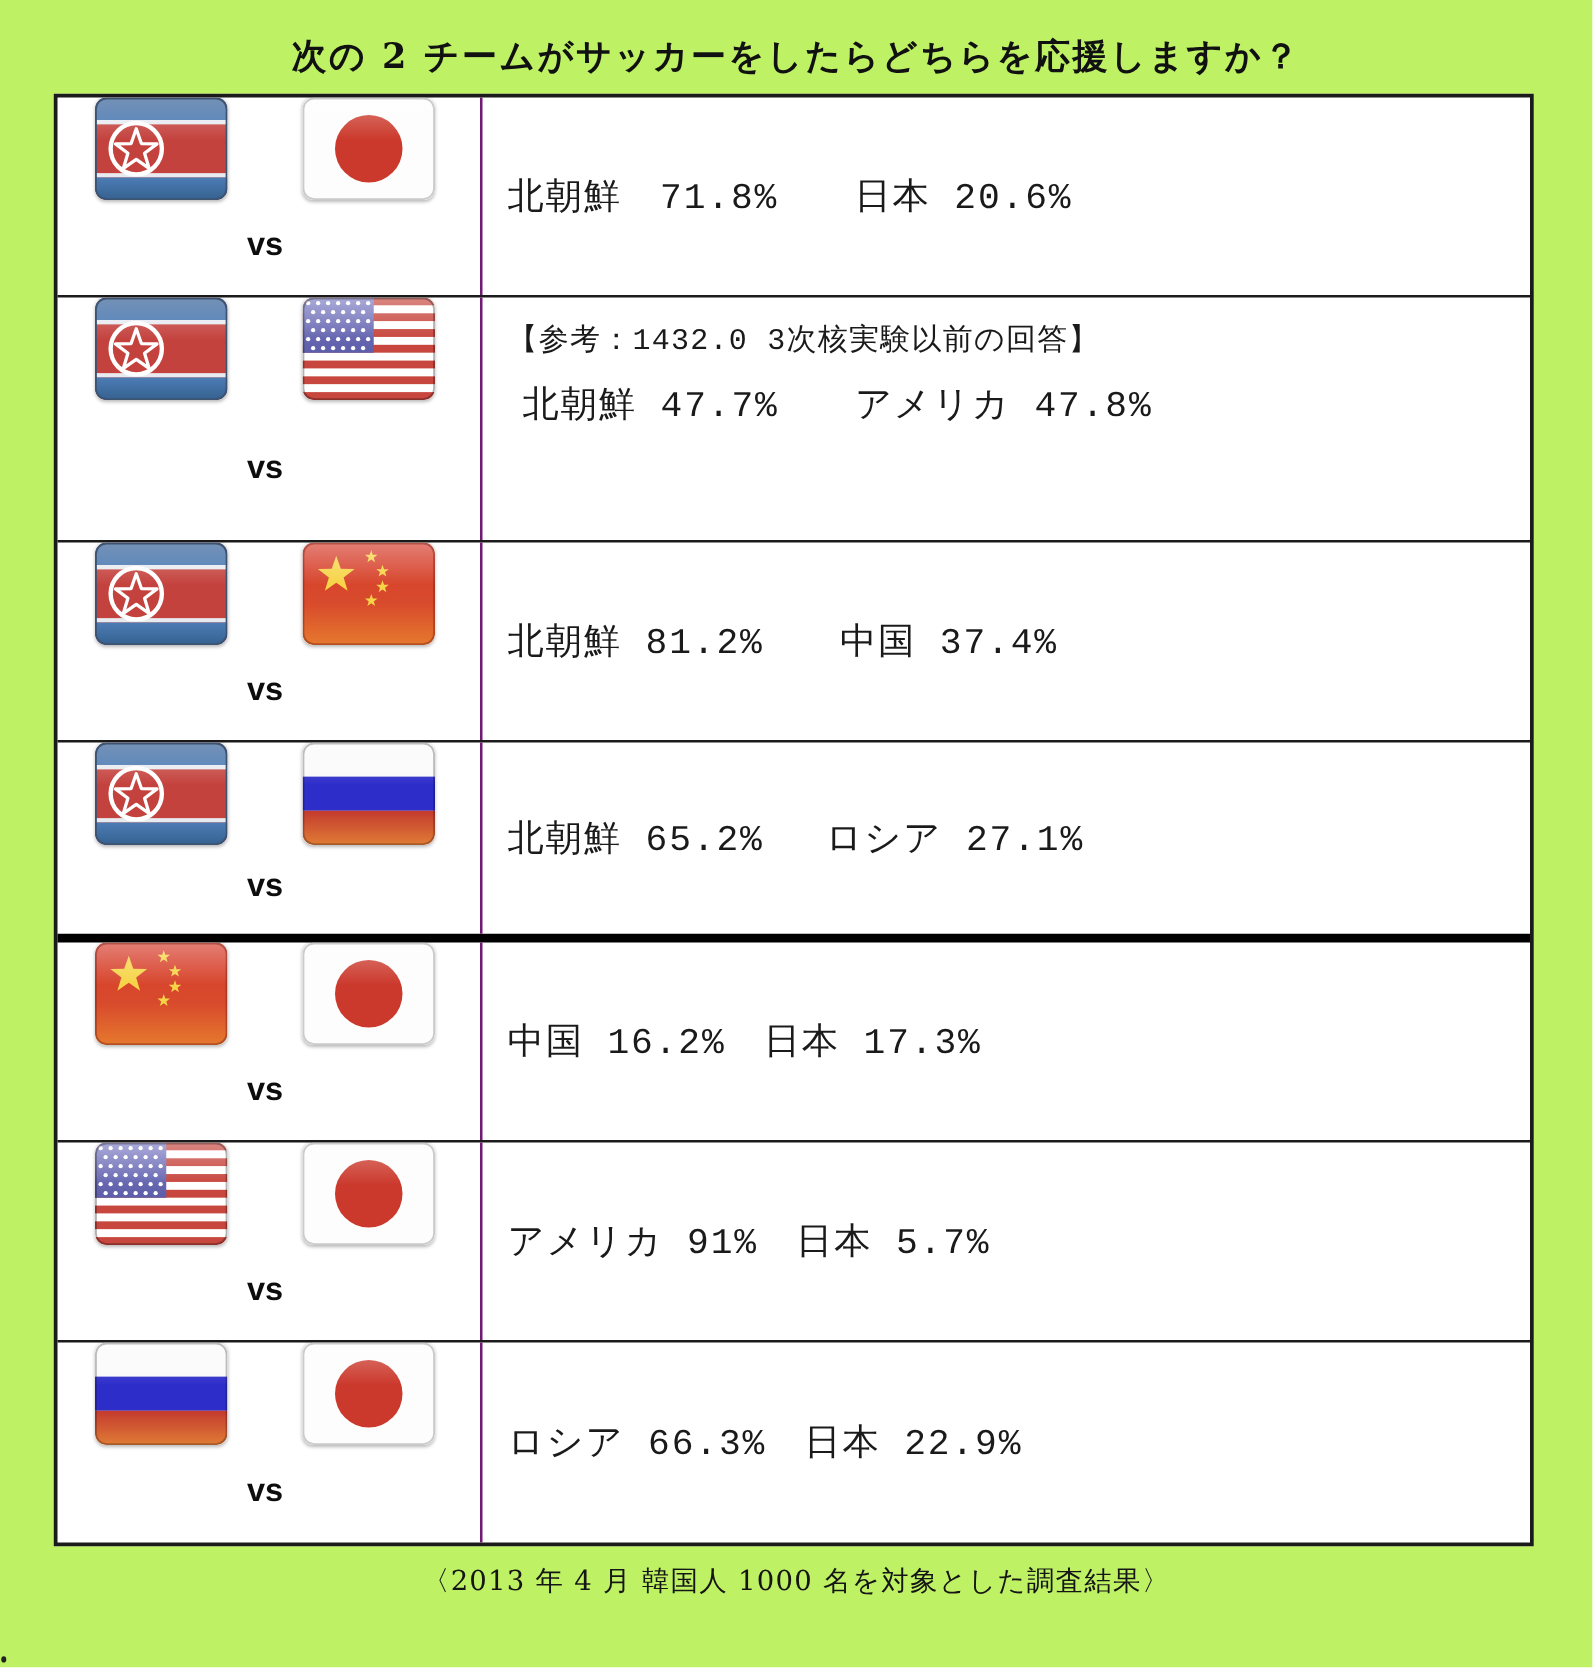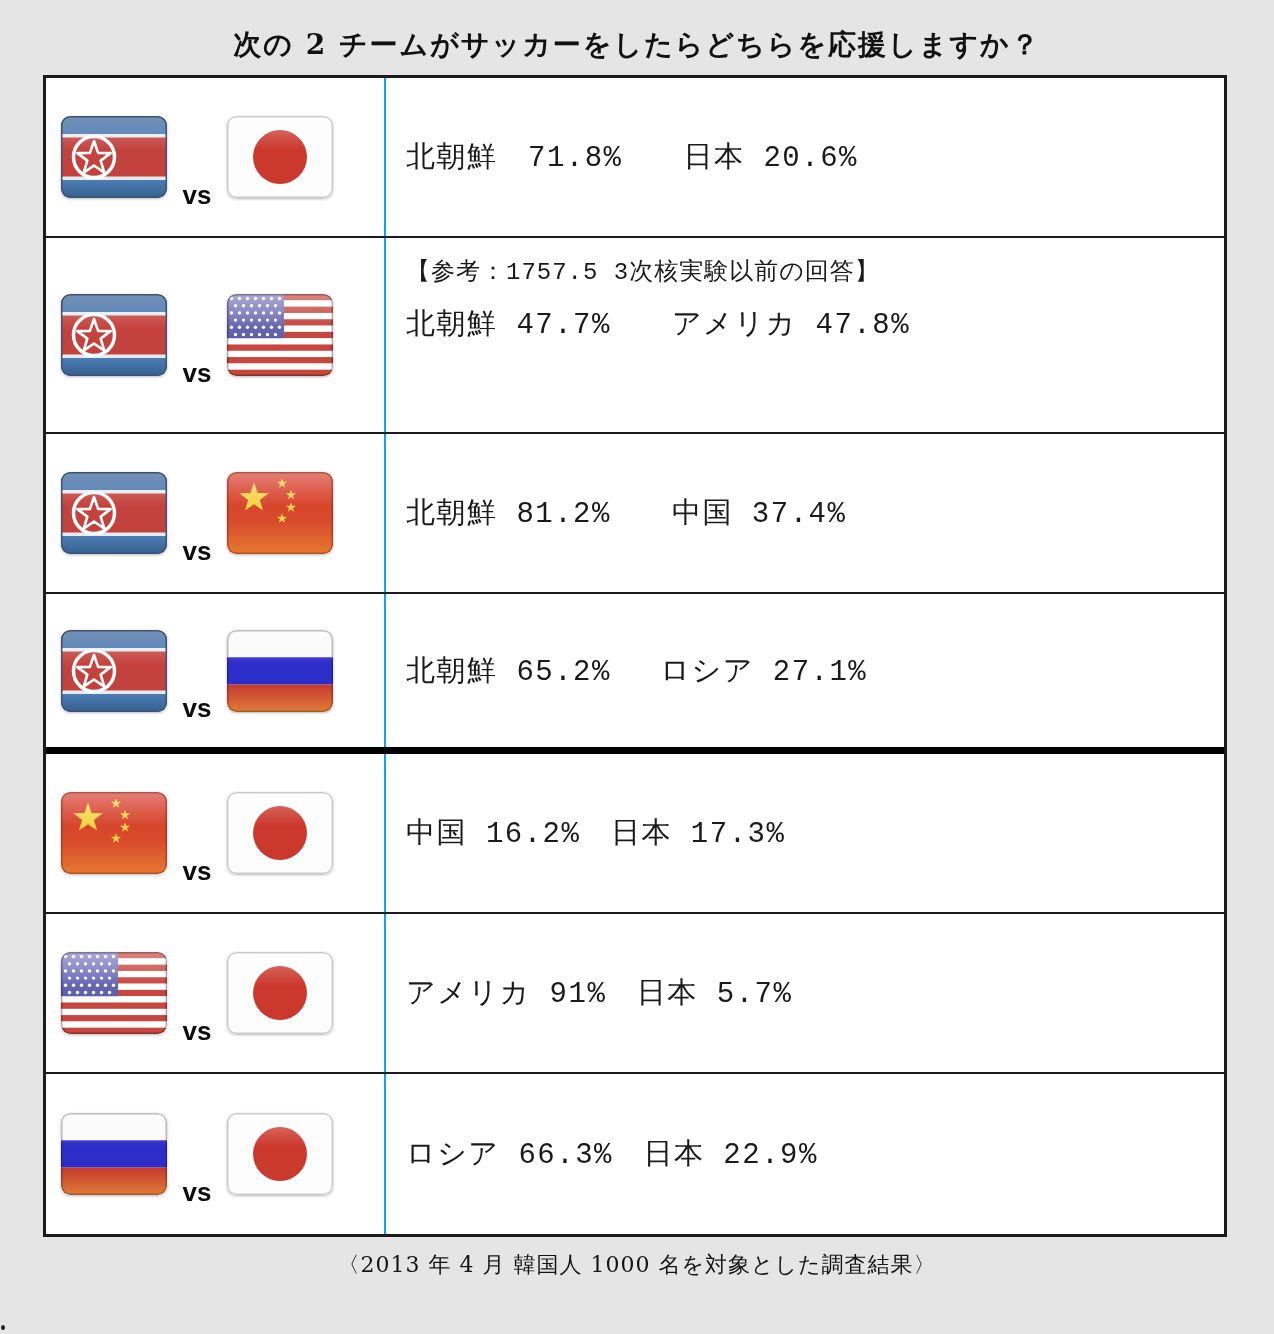--- a/index.html
+++ b/index.html
@@ -1,20 +1,20 @@
 <!DOCTYPE html>
 <html><head>
 <meta charset="utf-8">
 <style>
   * { margin:0; padding:0; box-sizing:border-box; }
   html,body { background:#ffffff; }
   .page {
     position:relative;
     width:1274px; height:1334px;
-    background:#e5e5e5;
+    background:#bef264;
     color:#1a1a1a;
     font-family:"DejaVu Serif","Liberation Serif",serif;
     overflow:hidden;
   }
   .title {
     position:absolute; top:26px; left:0; right:0;
     text-align:center;
     font-size:28px; font-weight:700; letter-spacing:2px;
     color:#111;
   }
@@ -26,23 +26,23 @@
   .row {
     display:flex;
     height:160px;
     border-bottom:2px solid #1b1b1b;
   }
   .row:last-child { border-bottom:none; }
   .row.section-end { border-bottom:7px solid #000; }
   .row.has-ref { height:196px; }
   .cell-left {
     width:340px; flex:0 0 340px;
-    border-right:2px solid #0ea5e9;
-    display:flex; align-items:center;
-    padding-left:15px;
+    border-right:2px solid #701a75;
+    display:flex; 
+    padding-left:30px;
   }
   .flag { display:inline-block; line-height:0; }
   .flag svg { display:block; border-radius:9px; box-shadow:0 1px 3px rgba(0,0,0,.28); }
   .vs {
     font-family:"Liberation Sans","DejaVu Sans",sans-serif;
     font-weight:700; font-size:26px; color:#0d0d0d;
     width:44px; margin:0 8px; text-align:center;
     align-self:center; transform:translateY(38px);
   }
   .cell-right {
@@ -62,21 +62,21 @@
     border-bottom:3px dashed #3a3a3a;
   }
   .has-ref .ref-note {
     display:block;
     margin-top:17px; padding-left:20px;
     font-size:24px; letter-spacing:1px;
     white-space:pre;
   }
   .has-ref .ref-result {
     display:block;
-    margin-top:17px; padding-left:20px;
+    margin-top:17px; padding-left:32px;
     font-size:29px; letter-spacing:1.5px;
     white-space:pre;
   }
   .footer {
     position:absolute; top:1250px; left:0; right:0;
     text-align:center;
     font-size:22px; letter-spacing:1px; color:#151515;
   }
   .stray-dot {
     position:absolute; left:1px; top:1325px;
@@ -254,21 +254,21 @@
                 <circle cx="32.5" cy="40.5" r="1.7" fill="#ffffff"></circle>
                 <circle cx="40.5" cy="40.5" r="1.7" fill="#ffffff"></circle>
                 <circle cx="48.5" cy="40.5" r="1.7" fill="#ffffff"></circle>
       <rect width="106" height="34" fill="url(#g4gl)"></rect>
     </g>
     <rect x="0.75" y="0.75" width="104.5" height="80.5" rx="8.5" ry="8.5" fill="none" stroke="rgba(0,0,0,0.3)" stroke-width="1.5"></rect>
             </svg>
           </span>
     </div>
     <div class="cell-right">
-      <div class="ref-note">【参考：1757.5 3次核実験以前の回答】</div>
+      <div class="ref-note">【参考：1432.0 3次核実験以前の回答】</div>
       <div class="ref-result">北朝鮮 47.7%　　アメリカ 47.8%</div>
     </div>
   </div>
 
   <div class="row">
     <div class="cell-left">
       <span class="flag">
             <svg width="106" height="82" viewBox="0 0 106 82" xmlns="http://www.w3.org/2000/svg">
     <defs>
                 <clipPath id="g5c">

